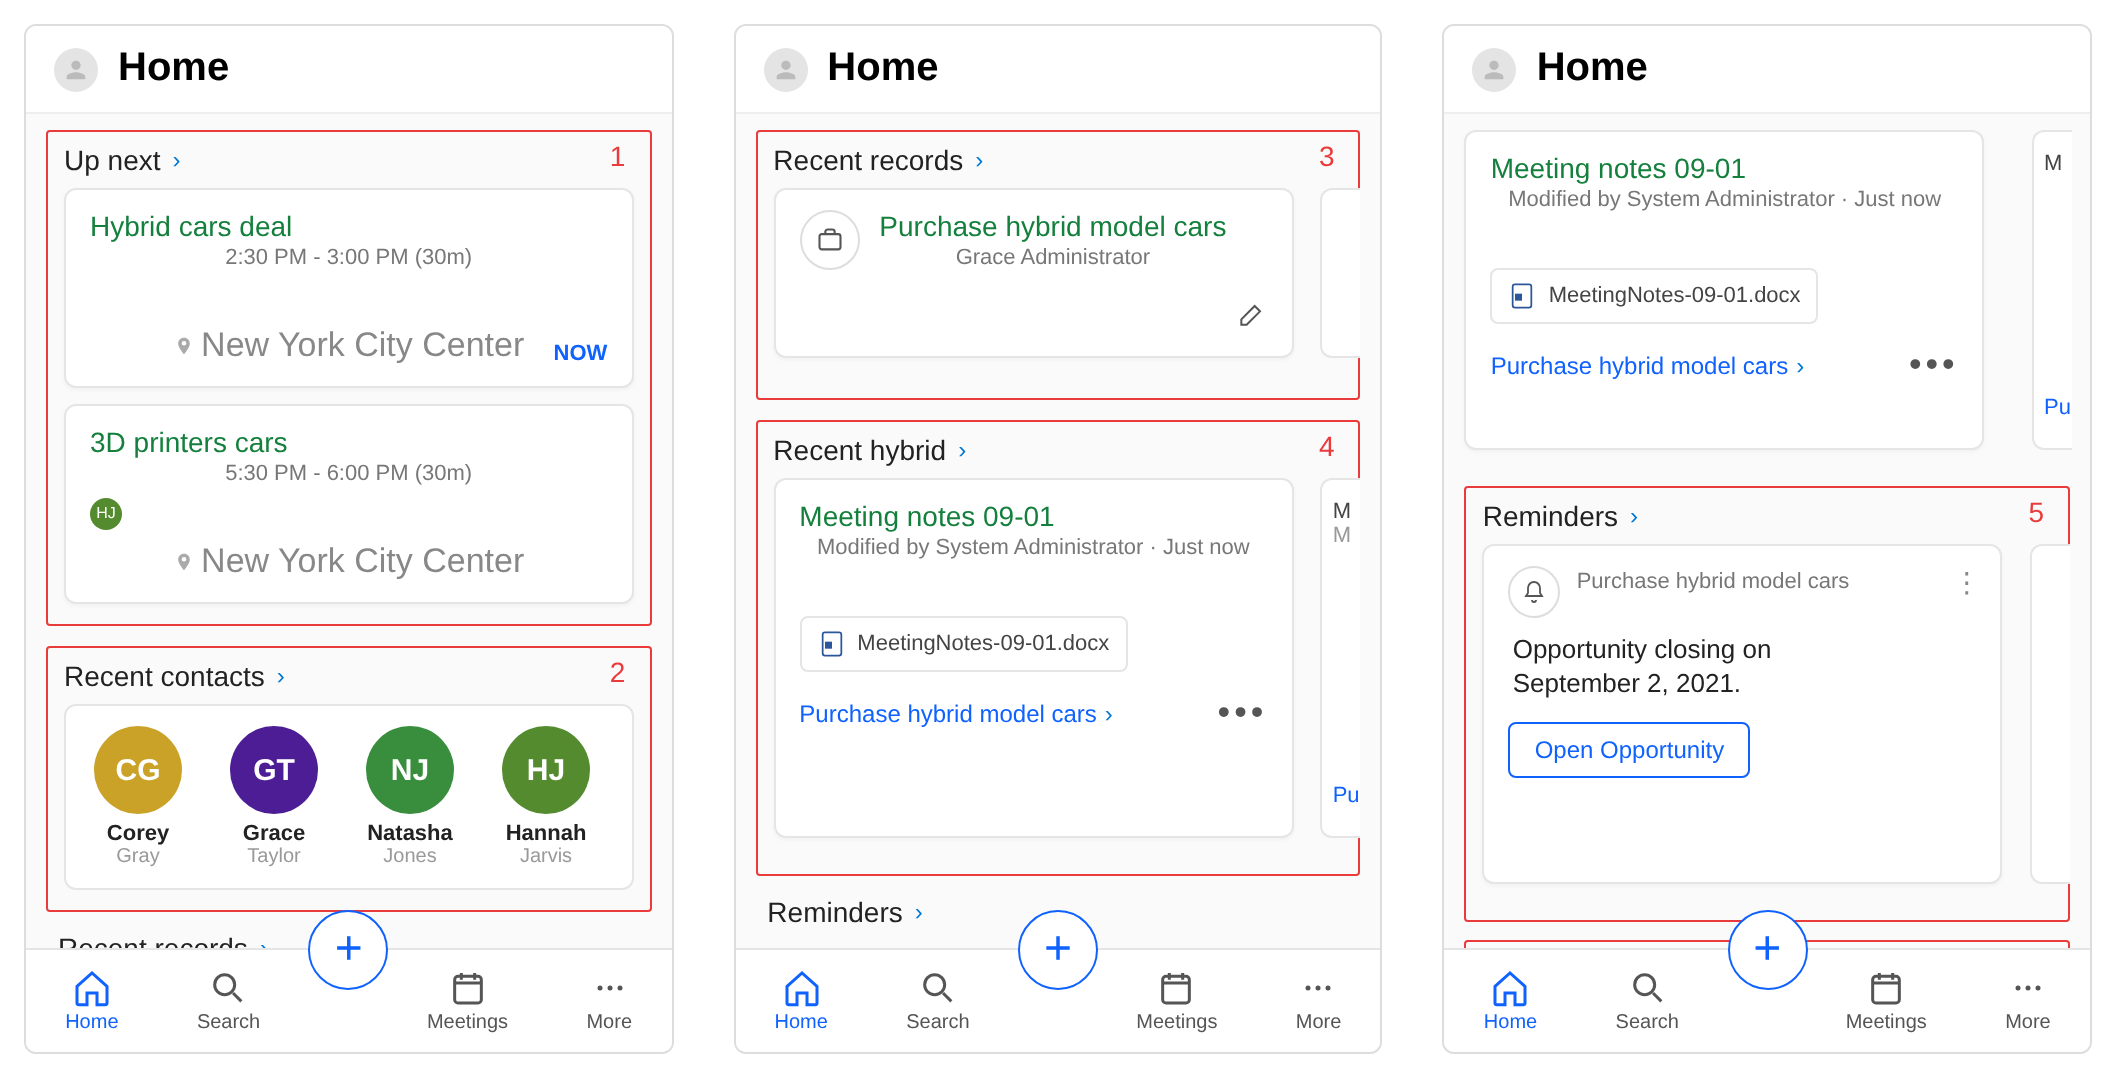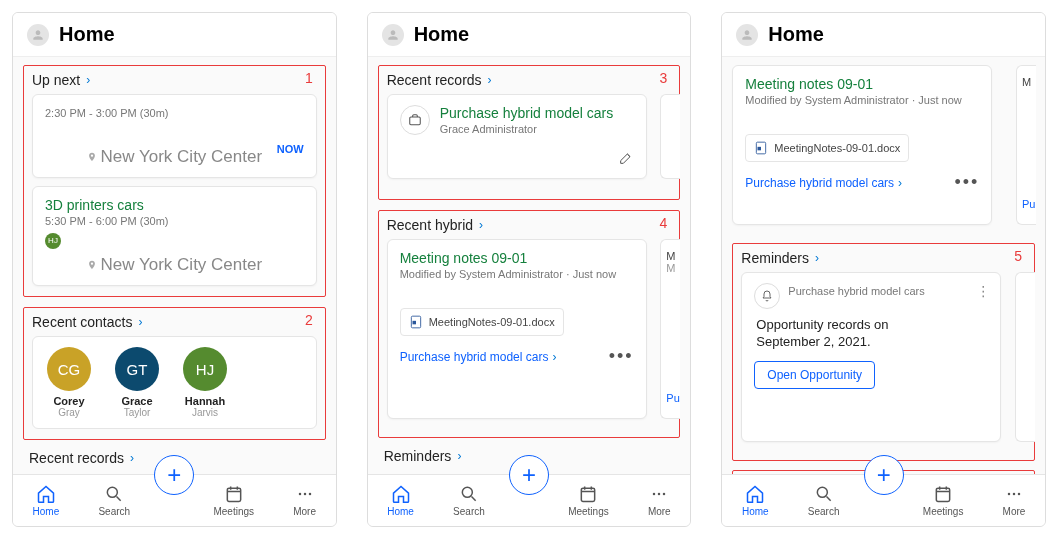--- a/index.html
+++ b/index.html
@@ -10,28 +10,28 @@
   .avatar svg { width:14px;height:14px;fill:#bbb; }
   .title { font-size: 20px; font-weight: 700; }
   .scroll { flex:1; overflow:hidden; padding: 8px 10px 0 10px; display:flex; flex-direction:column; gap:10px; }
   .section-box { border:1px solid #e93b3b; border-radius:2px; padding:6px 8px 10px 8px; position:relative; background:transparent; }
   .section-num { position:absolute; top:4px; right:12px; font-size:14px; color:#e93b3b; }
   .sect-title { font-size:14px; font-weight:400; color:#222; display:flex; align-items:center; gap:6px; margin-bottom:6px; }
   .chev { color:#0078d4; font-size:12px; }
   .card { background:#fff; border:1px solid #e5e5e5; border-radius:6px; padding:10px 12px; margin-bottom:8px; box-shadow: 0 1px 2px rgba(0,0,0,0.04); }
   .card:last-child { margin-bottom:0; }
   .card h4 { font-size:14px; font-weight:400; color:#15803d; }
-  .sub { font-size:11px; color:#777; margin-top:2px; }
+  .sub { font-size:11px; color:#777; margin-top:2px;text-align:center; }
   .dot { width:16px;height:16px;border-radius:50%;display:inline-block;margin-top:6px;font-size:8px;color:#fff;text-align:center;line-height:16px; }
   .loc { font-size:17px; color:#888; display:flex;align-items:center;gap:4px; margin-top:6px;justify-content:center; }
-  .now { position:absolute; right:12px; bottom:22px; color:#0f62fe; font-size:11px; font-weight:600; }
+  .now { position:absolute; right:12px; bottom:10px; color:#0f62fe; font-size:11px; font-weight:600; }
   .card { position:relative; }
   .contacts-row { display:flex; gap:12px; overflow:hidden; background:#fff; border:1px solid #e5e5e5; border-radius:6px; padding:10px 8px; }
   .contact { display:flex; flex-direction:column; align-items:center; width:56px; flex-shrink:0;}
-  .contact .ci { width:44px;height:44px;border-radius:50%;display:flex;align-items:center;justify-content:center;color:#fff;font-size:15px;font-weight:400;}
+  .contact .ci { width:44px;height:44px;border-radius:50%;display:flex;align-items:center;justify-content:center;color:#fff;font-size:15px;font-weight:700;}
   .contact .nm { font-size:11px; color:#222; margin-top:4px;font-weight:bold;}
   .contact .ln { font-size:10px; color:#999;text-align:center;}
   .icon-circ { width:30px;height:30px;border-radius:50%;border:1px solid #ddd;display:flex;align-items:center;justify-content:center;margin-right:10px;flex-shrink:0;}
   .row { display:flex; align-items:flex-start; }
   .edit { position:absolute; right:12px; bottom:8px; }
   .edit svg{width:16px;height:16px;stroke:#555;fill:none;stroke-width:1.5;}
   .attach { display:flex;align-items:center;gap:6px; border:1px solid #e5e5e5; border-radius:4px; padding:6px 8px; font-size:11px; color:#444; width:fit-content; margin-top:28px; background:#fff;}
   .attach .doc { width:14px;height:14px; }
   .linkline { display:flex; justify-content:space-between; align-items:center; margin-top:10px; }
   .linkline a { color:#0f62fe; font-size:12px; text-decoration:none; display:flex;align-items:center;gap:4px;}
@@ -69,20 +69,21 @@
   </div>
   <div class="scroll">
 
     <div class="section-box">
       <span class="section-num">1</span>
       <div class="sect-title">
         <span>Up next</span>
         <span class="chev">›</span>
       </div>
       <div class="card">
+        <h4>Hybrid cars deal</h4>
         <div class="sub">2:30 PM - 3:00 PM (30m)</div>
         <span class="dot" style="#2e7d32">JP</span>
         <div class="loc">
             <svg viewBox="0 0 24 24">
               <path d="M12 2C8 2 5 5 5 9c0 5 7 13 7 13s7-8 7-13c0-4-3-7-7-7zm0 9.5A2.5 2.5 0 1112 6a2.5 2.5 0 010 5.5z"></path>
             </svg>
             <span>New York City Center</span>
           </div>
         <span class="now">NOW</span>
       </div>
@@ -105,23 +106,28 @@
         <span>Recent contacts</span>
         <span class="chev">›</span>
       </div>
       <div class="contacts-row">
         <div class="contact">
             <div class="ci" style="background:#c9a227">CG</div>
             <div class="nm">Corey</div>
             <div class="ln">Gray</div>
           </div>
         <div class="contact">
-            <div class="ci" style="background:#0c4a6e">GT</div>
+            <div class="ci" style="background:#4c1d95">GT</div>
             <div class="nm">Grace</div>
             <div class="ln">Taylor</div>
+          </div>
+        <div class="contact">
+            <div class="ci" style="background:#388e3c">NJ</div>
+            <div class="nm">Natasha</div>
+            <div class="ln">Jones</div>
           </div>
         <div class="contact">
             <div class="ci" style="background:#558b2f">HJ</div>
             <div class="nm">Hannah</div>
             <div class="ln">Jarvis</div>
           </div>
         <div class="contact"></div>
       </div>
     </div>
     <div class="plain-sect">
@@ -325,21 +331,21 @@
           <span class="bell-circ">
               <svg width="12" height="12" viewBox="0 0 24 24" fill="none" stroke="#555" stroke-width="1.8">
                 <path d="M6 8a6 6 0 1112 0v5l2 3H4l2-3V8zM10 20a2 2 0 004 0"></path>
               </svg>
             </span>
           <div>
             <div class="sub">Purchase hybrid model cars</div>
           </div>
         </div>
         <div class="rem-body">
-          <div>Opportunity records on</div>
+          <div>Opportunity closing on</div>
           <div>September 2, 2021.</div>
         </div>
         <span class="btn-outline">Open Opportunity</span>
       </div>
       <div class="peek" style="top:28px;height:170px;"></div>
     </div>
   </div>
   <div class="box6">
     <span class="box6-num">6</span>
   </div>

